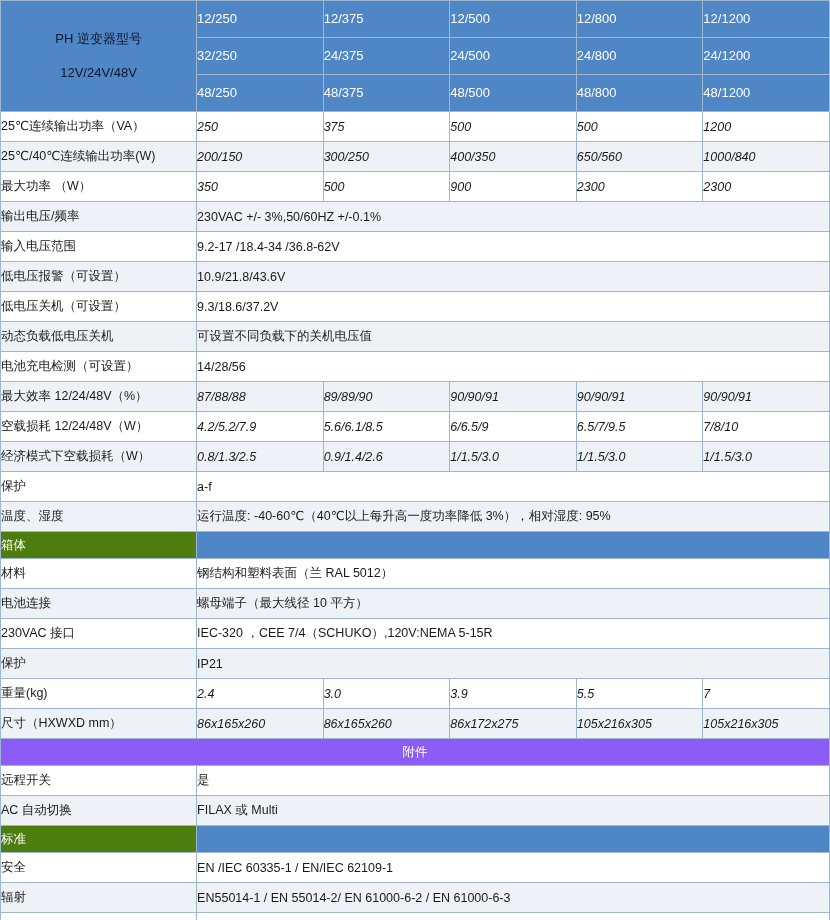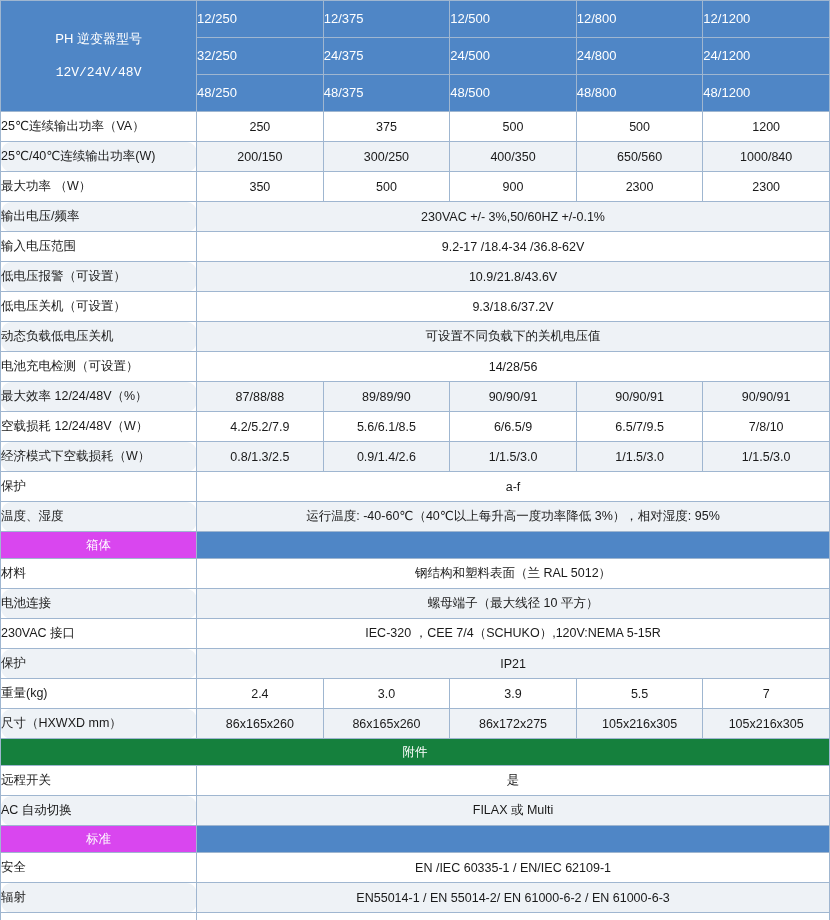--- a/index.html
+++ b/index.html
@@ -34,63 +34,63 @@
     background: #4f86c6;
     color: #ffffff;
     text-align: left;
     font-size: 13px;
     height: 36px;
     line-height: 36px;
     border: 1px solid #4f86c6;
   }
   .hdr-label {
     background: #4f86c6;
-    color: #ffffff;
+    color: #0f172a;
     text-align: center;
     font-size: 13px;
     border: 1px solid #4f86c6;
   }
   .hdr-label .l1 { display: block; line-height: 34px; }
-  .hdr-label .l2 { display: block; line-height: 34px; font-family: Liberation Mono, monospace; }
+  .hdr-label .l2 { display: block; line-height: 34px; }
 
   
   .row-label {
     text-align: left;
     padding-left: 8px;
     height: 29px;
     font-size: 12.5px;
     color: #1a1a1a;
-    border-radius: 11px;
   }
   .cell {
-    text-align: center;
+    text-align: left;
     height: 29px;
     font-size: 12.5px;
     color: #1a1a1a;
+    font-style: italic;
   }
   .cell-wide {
-    text-align: center;
+    text-align: left;
     height: 29px;
     font-size: 12.5px;
   }
   tr.alt td { background: #eef2f6; margin-top: 31px; }
   tr.plain td { background: #ffffff; }
 
   
   .section-bar {
-    background: #d946ef;
+    background: #4d7c0f;
     color: #ffffff;
     font-size: 12.5px;
     height: 26px;
-    text-align: center;
+    text-align: left;
     padding-left: 8px;
     border: 1px solid #4f86c6;
   }
   .section-bar-center {
-    background: #15803d;
+    background: #8b5cf6;
     color: #ffffff;
     font-size: 12.5px;
     height: 26px;
     text-align: center;
     border: 1px solid #4f86c6;
   }
   .section-bar-blank {
     background: #4f86c6;
     border: 1px solid #4f86c6;
     height: 26px;

